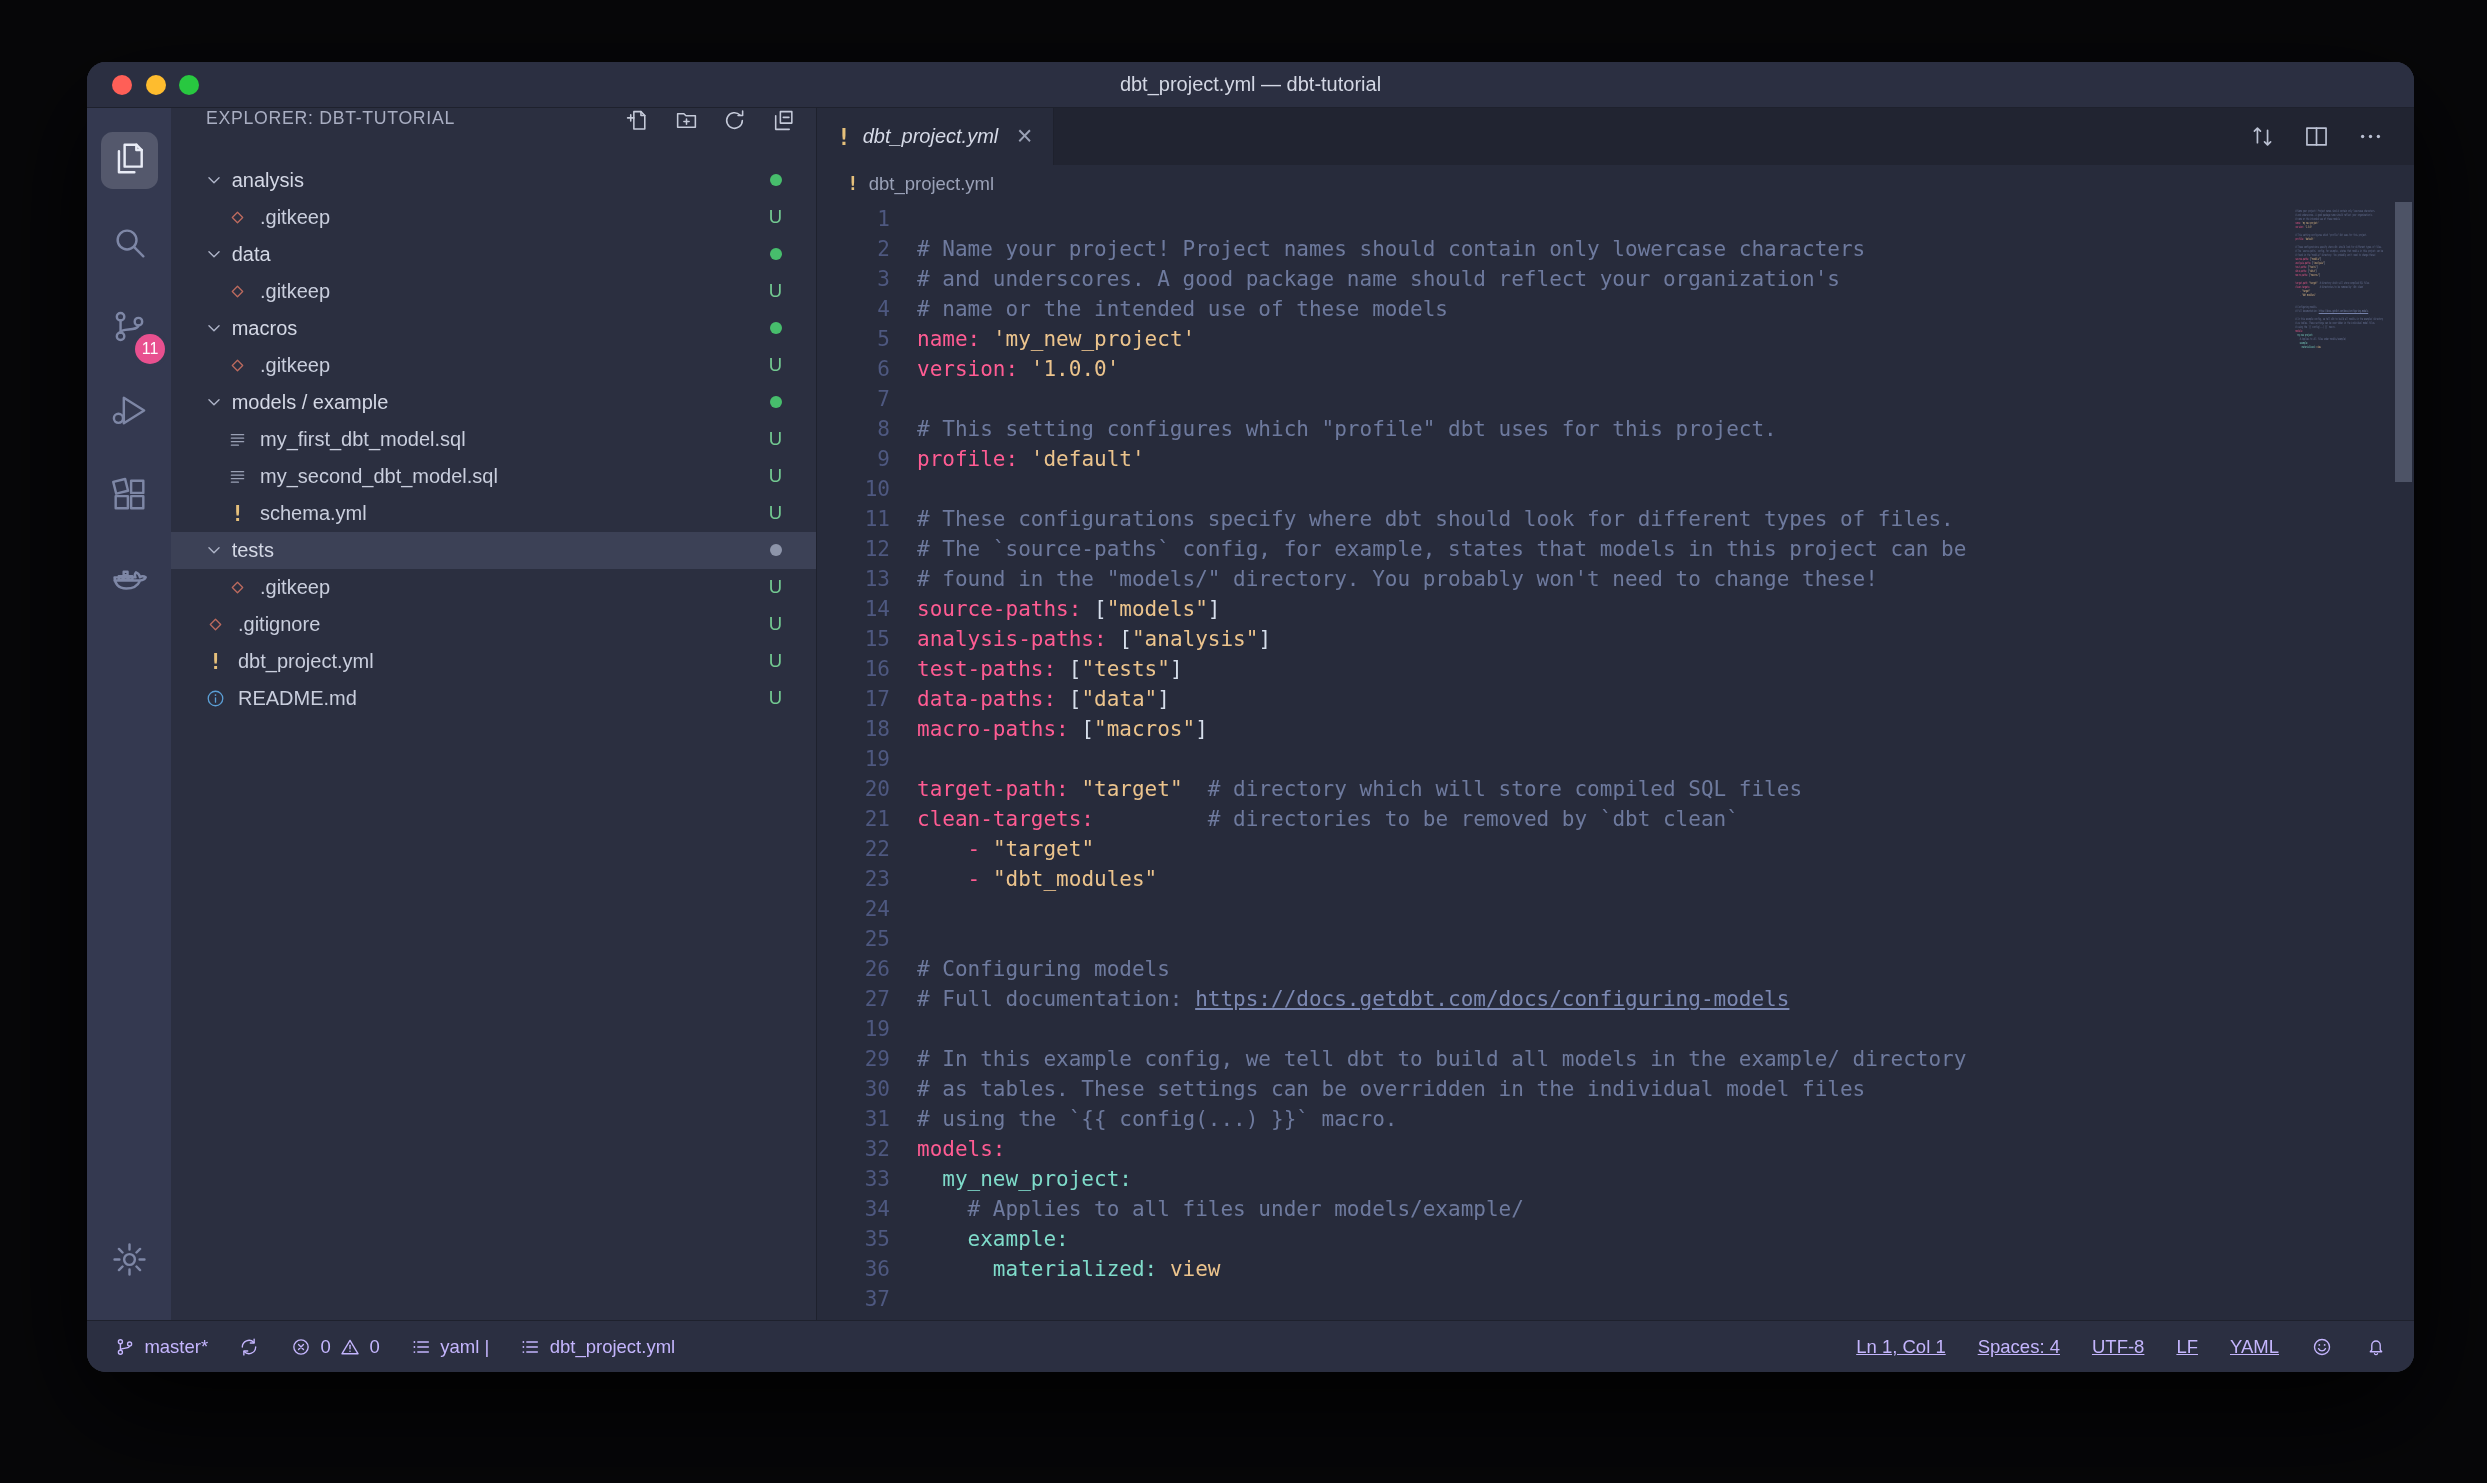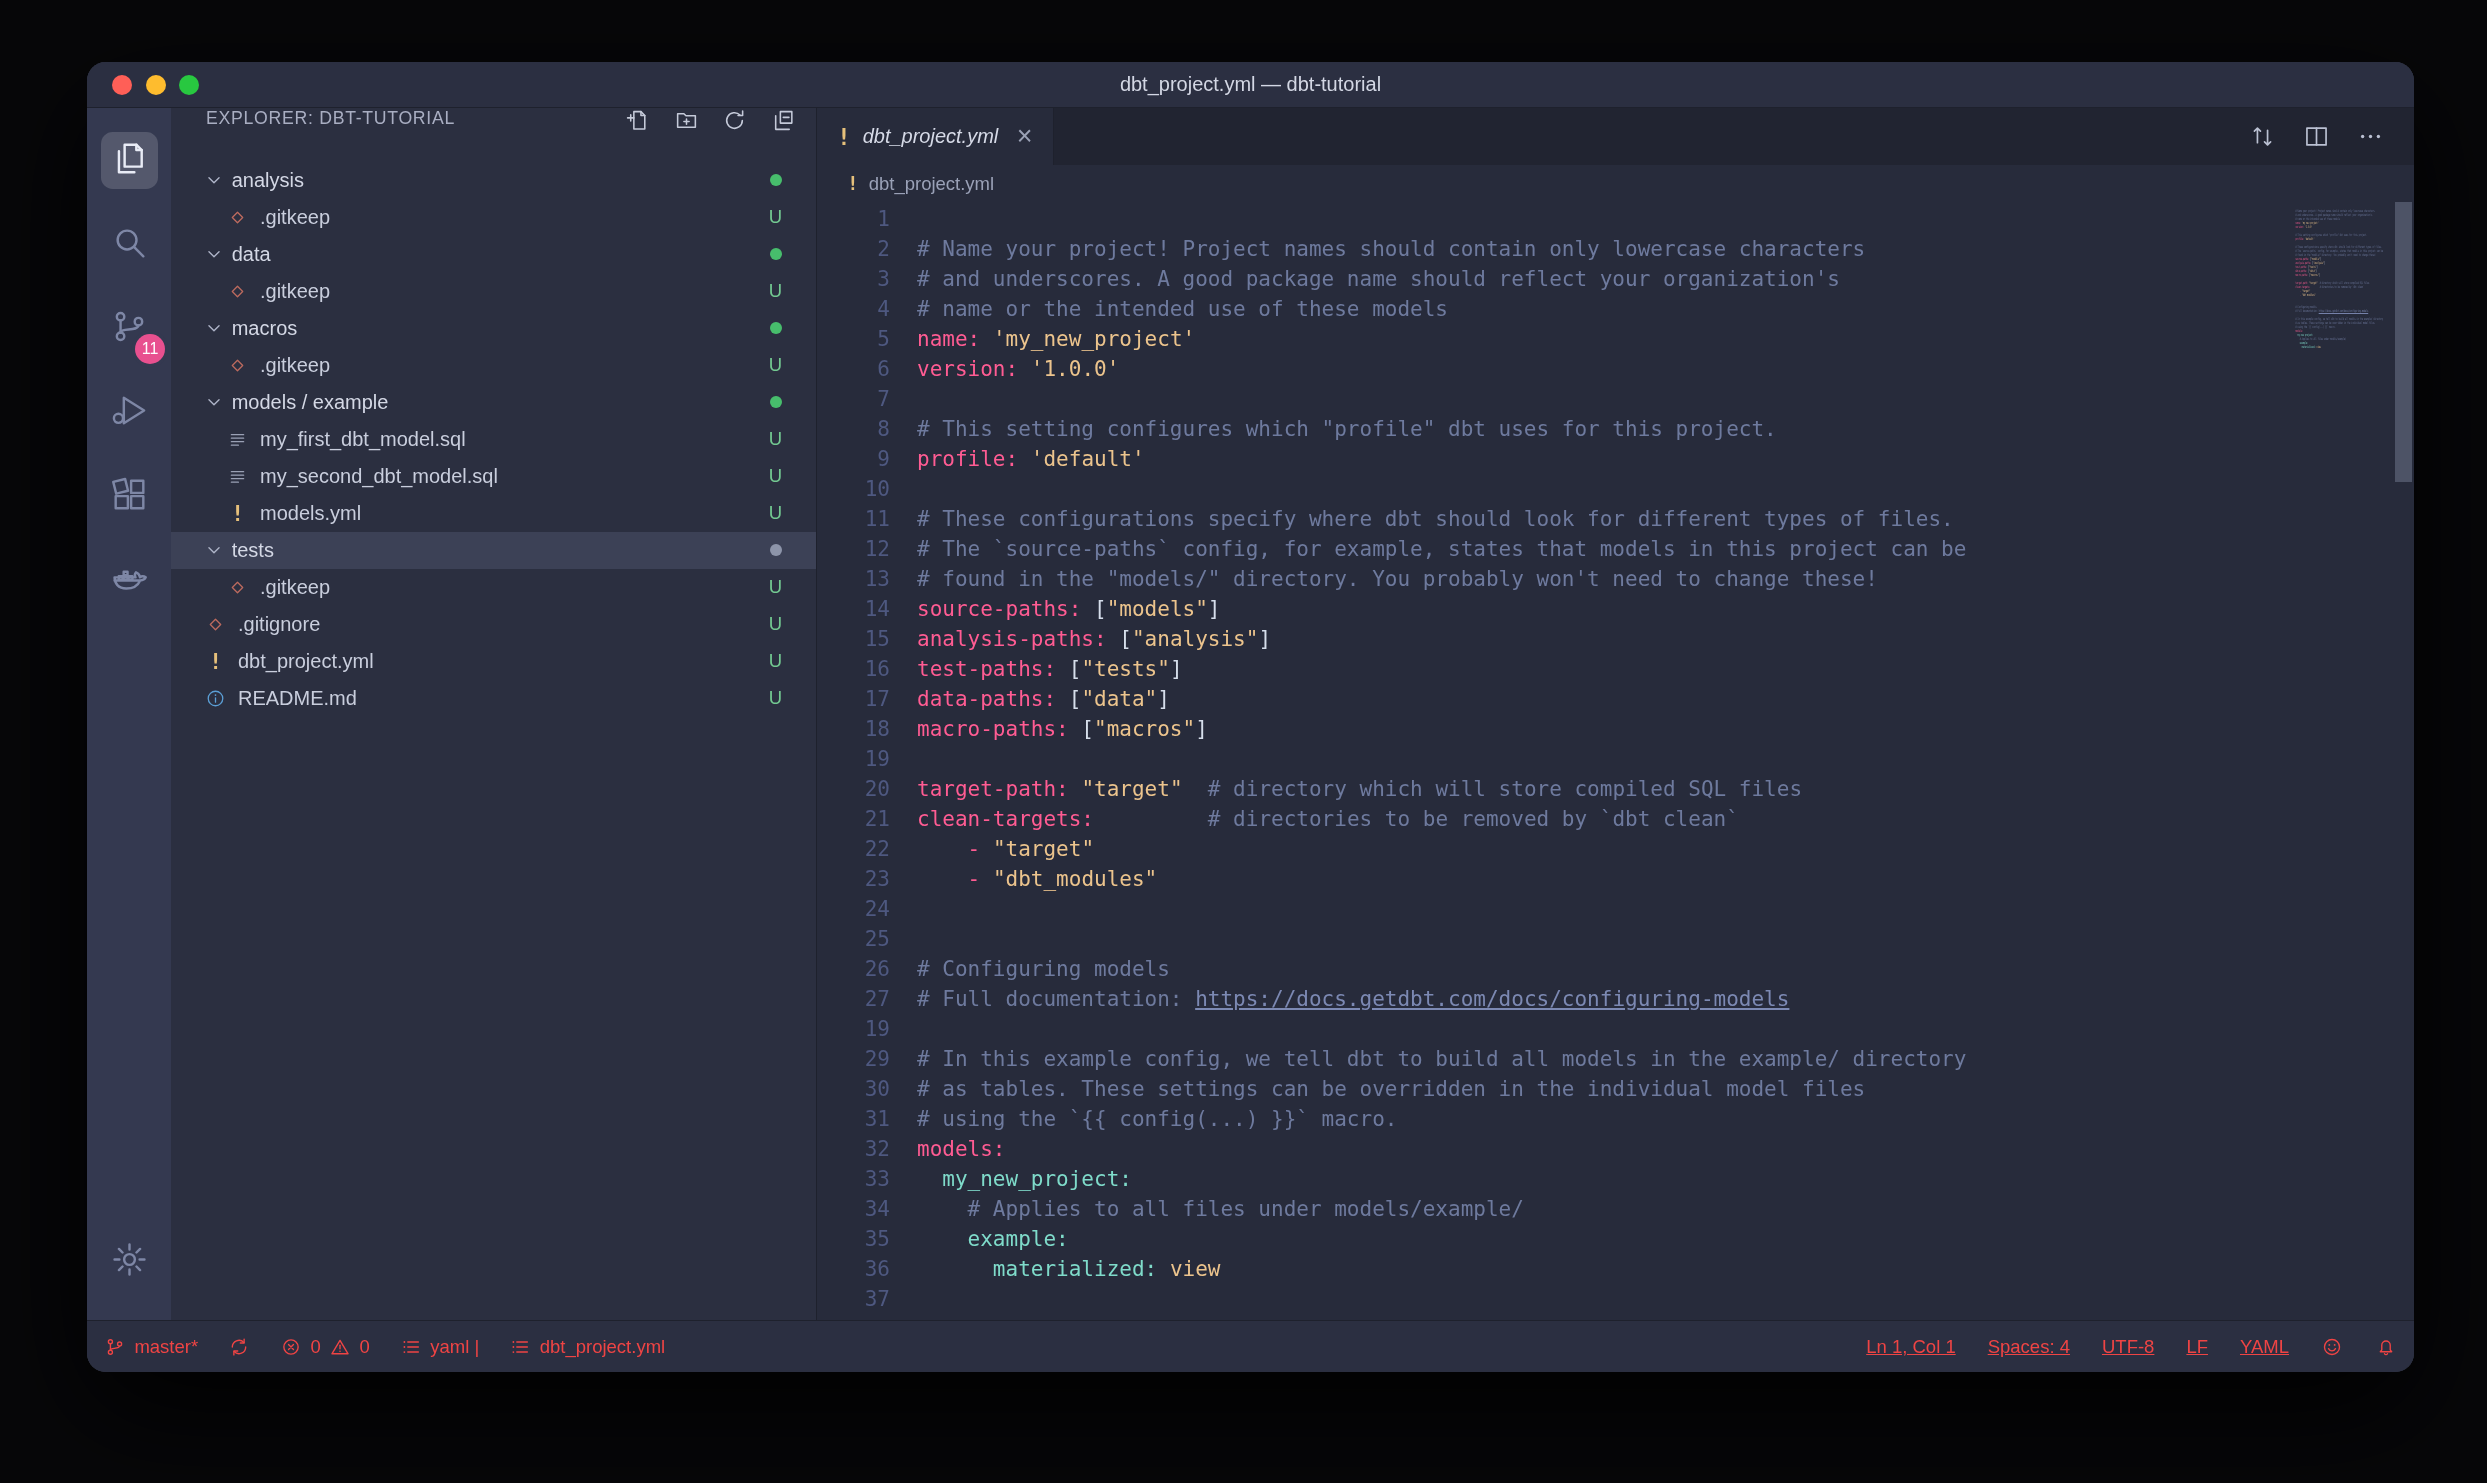--- a/index.html
+++ b/index.html
@@ -87,21 +87,21 @@
   .tk-p{color:#d6deeb}
   .tk-l{color:#7c89b3;text-decoration:underline}
 
   .minimap { position:absolute; top:3.4px; left:calc(100% - 132px); width:221px;
     font-size:3.5px; line-height:4px; transform:scaleX(.5); transform-origin:0 0; overflow:hidden; opacity:.92; }
   .ml { white-space:pre; height:4px; }
   .scrollbar-thumb { position:absolute; top:0; right:1.7px; width:17px; height:280px; background:rgba(150,158,182,.35); }
 
   
   .statusbar { flex:0 0 52px; background:#2b2f41; border-top:0.8px solid #1e212d;
-    display:flex; align-items:center; padding:0 17px; color:#ef4444; font-size:18.5px; }
+    display:flex; align-items:center; padding:0 27px; color:#c4b5fd; font-size:18.5px; }
   .sb-left { display:flex; align-items:center; gap:30px; }
   .sb-right { margin-left:auto; display:flex; align-items:center; gap:32px;text-decoration:underline; }
   .sb-item { display:flex; align-items:center; gap:8.4px; cursor:pointer; }
   .sb-item .icon { display:flex; }
   .sb-item .icon svg { width:22px; height:22px; }
 </style>
 </head>
 <body>
 
 <div class="window">
@@ -288,21 +288,21 @@
             <span class="fi fi-sql">
               <svg viewBox="0 0 24 24" fill="none" stroke="currentColor" stroke-width="1.5" stroke-linecap="round" stroke-linejoin="round">
                 <path d="M5 6.5h14M5 10.5h14M5 14.5h14M5 18.5h8"></path>
               </svg>
             </span>
             <span class="lbl">my_second_dbt_model.sql</span>
             <span class="badge">U</span>
           </div>
           <div class="row lvl1">
             <span class="fi fi-yaml">!</span>
-            <span class="lbl">models.yml</span>
+            <span class="lbl">schema.yml</span>
             <span class="badge">U</span>
           </div>
           <div class="row lvl0 sel folder">
             <span class="chev">
               <svg viewBox="0 0 24 24" fill="none" stroke="currentColor" stroke-width="1.5" stroke-linecap="round" stroke-linejoin="round">
                 <path d="M6.5 9.5l5.5 5.5 5.5-5.5"></path>
               </svg>
             </span>
             <span class="lbl">tests</span>
             <span class="dot dot-gray"></span>

